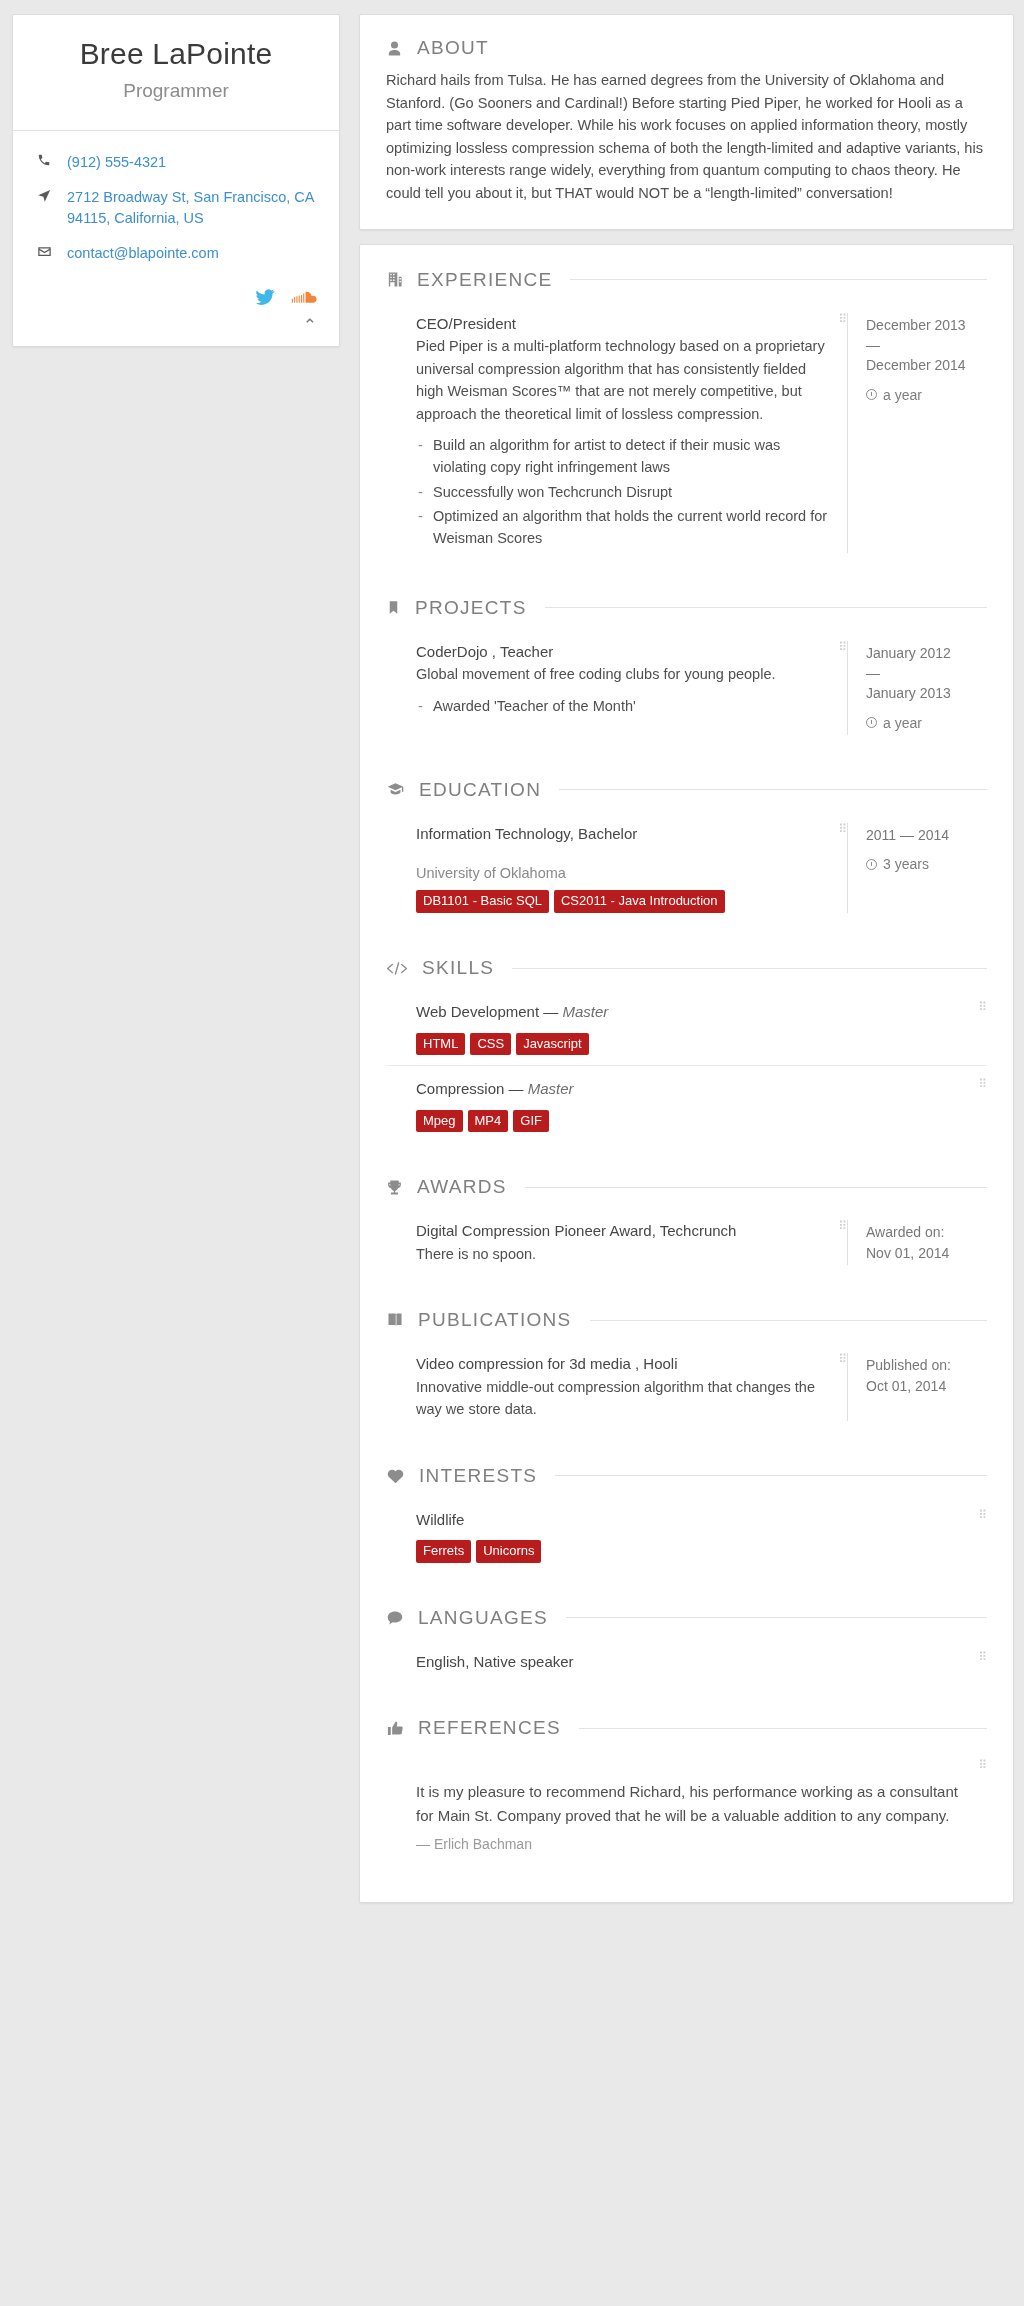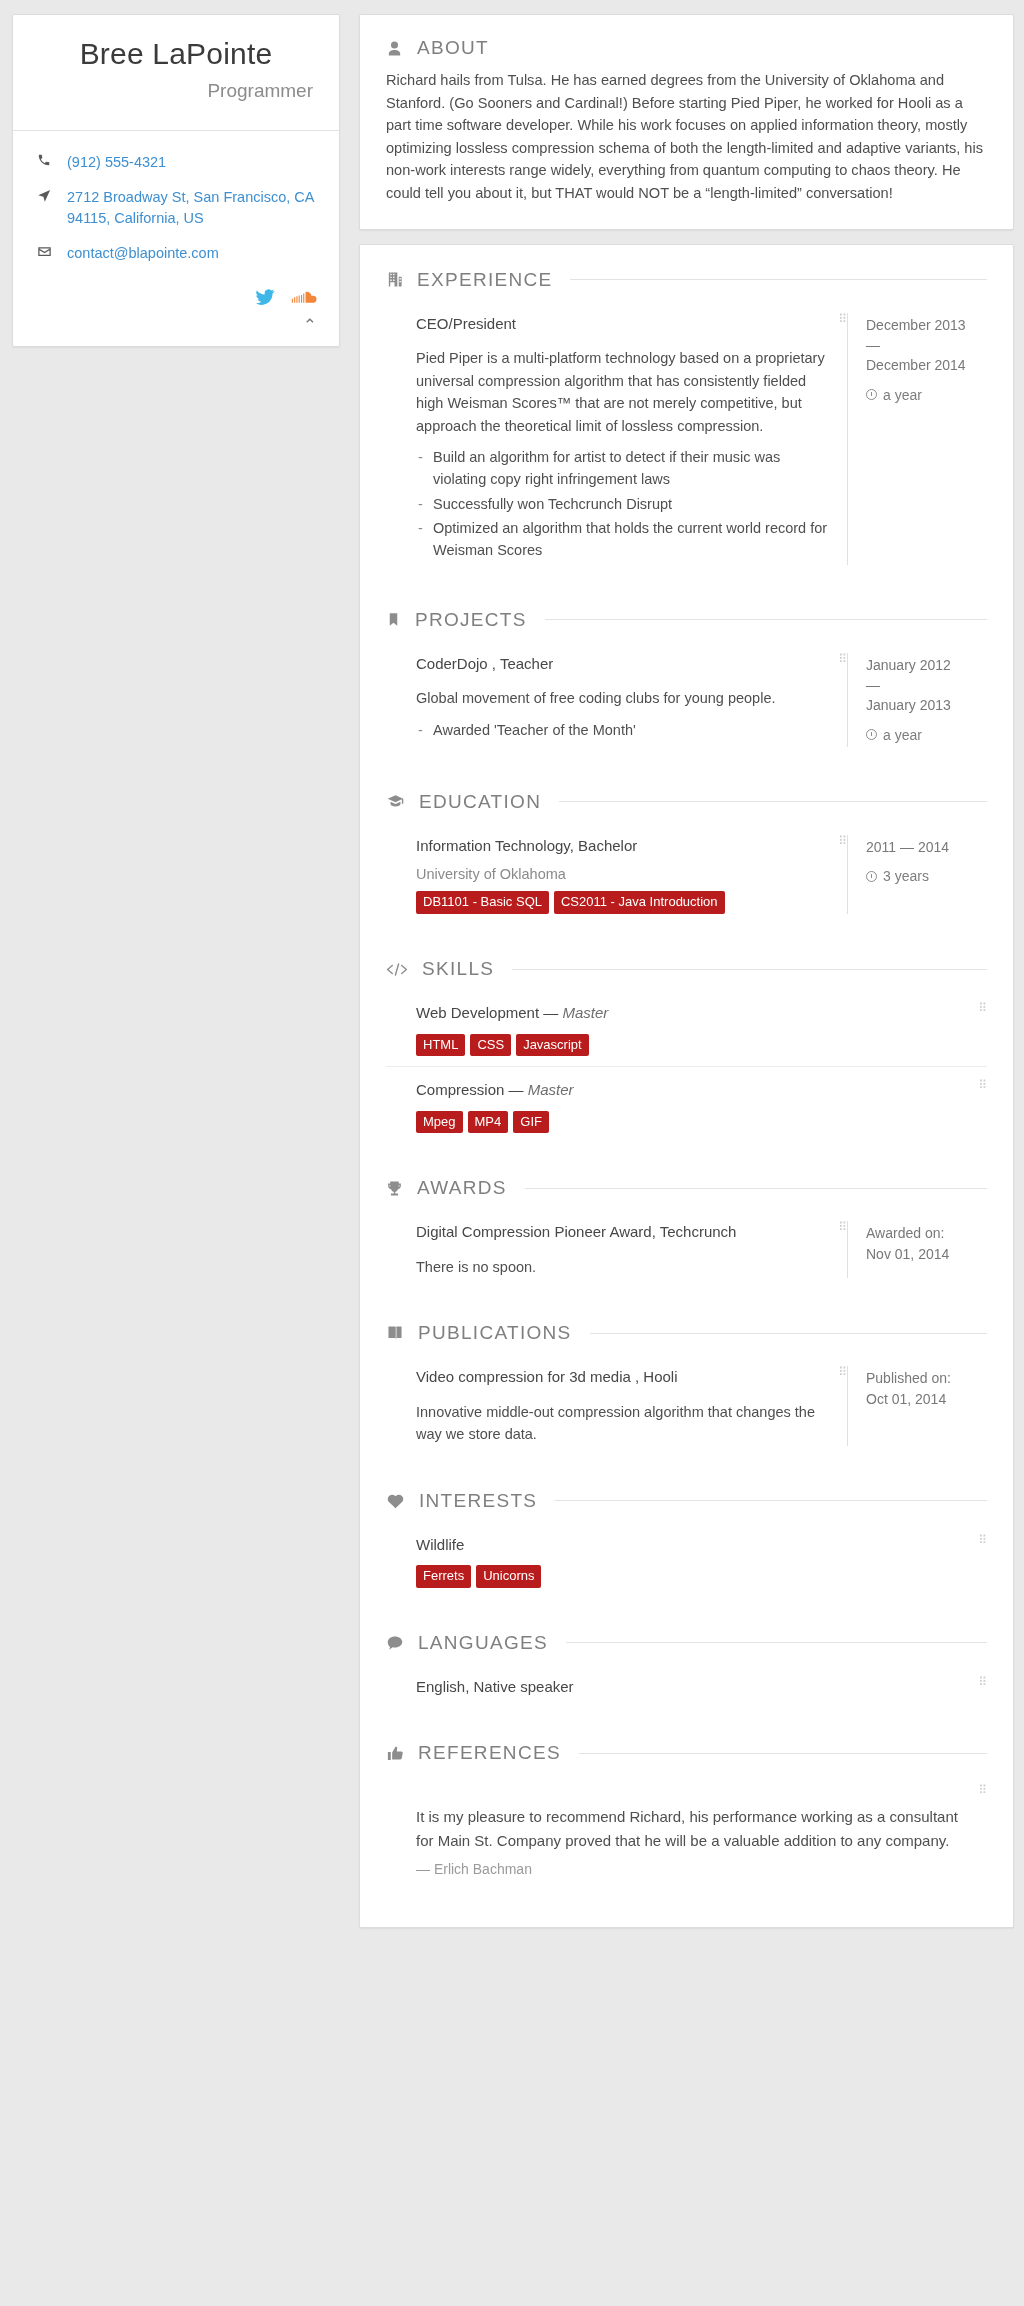--- a/index.html
+++ b/index.html
@@ -35,21 +35,20 @@
     color: #3b3b3b;
     font-weight: 400;
     letter-spacing: .2px;
     line-height: 1.15;
   }
   .profile-role {
     font-size: 19px;
     color: #8c8c8c;
     font-weight: 400;
     margin-top: 8px;
-    text-align: right;
   }
   .contact-list {
     border-top: 1px solid #e2e2e2;
     margin: 14px 0 0 0;
     padding: 14px 22px 6px 22px;
   }
   .contact-row {
     display: flex;
     align-items: flex-start;
     gap: 14px;
@@ -149,27 +148,27 @@
     line-height: 1;
   }
   .entry-title {
     font-size: 15px;
     color: #474747;
     line-height: 1.5;
   }
   .entry-sub {
     font-size: 14.5px;
     color: #8a8a8a;
-    margin-top: 9px;
+    margin-top: 20px;
   }
   .entry-desc {
     font-size: 14.5px;
     color: #4f4f4f;
     line-height: 1.55;
-    margin-top: 12px;
+    margin-top: 0;
   }
   ul.bullets {
     list-style: none;
     margin: 10px 0 0 0;
     padding: 0;
   }
   ul.bullets li {
     position: relative;
     padding-left: 17px;
     font-size: 14.5px;

